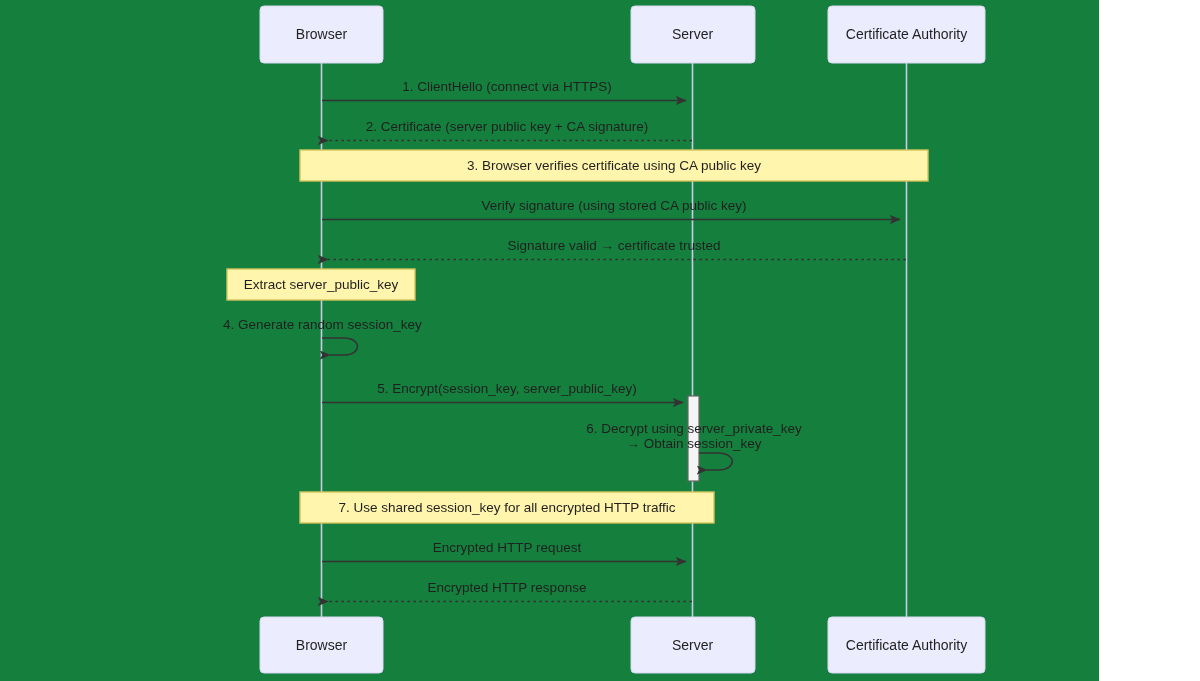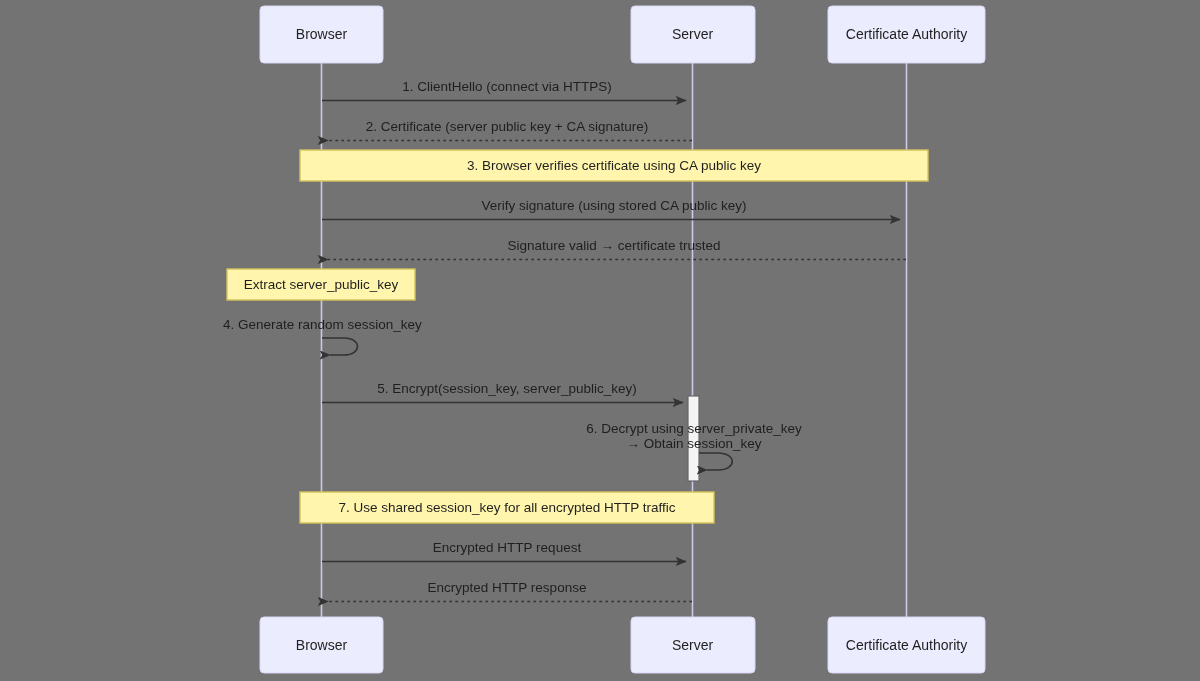--- a/index.html
+++ b/index.html
@@ -6,23 +6,23 @@
     margin: 0;
     padding: 0;
     background: #ffffff;
   }
   body {
     font-family: "Liberation Sans", sans-serif;
     -webkit-font-smoothing: antialiased;
   }
   #canvas {
     position: relative;
-    width: 1200px;
+    width: 1099px;
     height: 681px;
-    background: #737373;
+    background: #15803d;
     overflow: hidden;
   }
   svg.diagram {
     position: absolute;
     left: 0;
     top: 0;
     width: 1200px;
     height: 681px;
   }
   .participant-rect {

